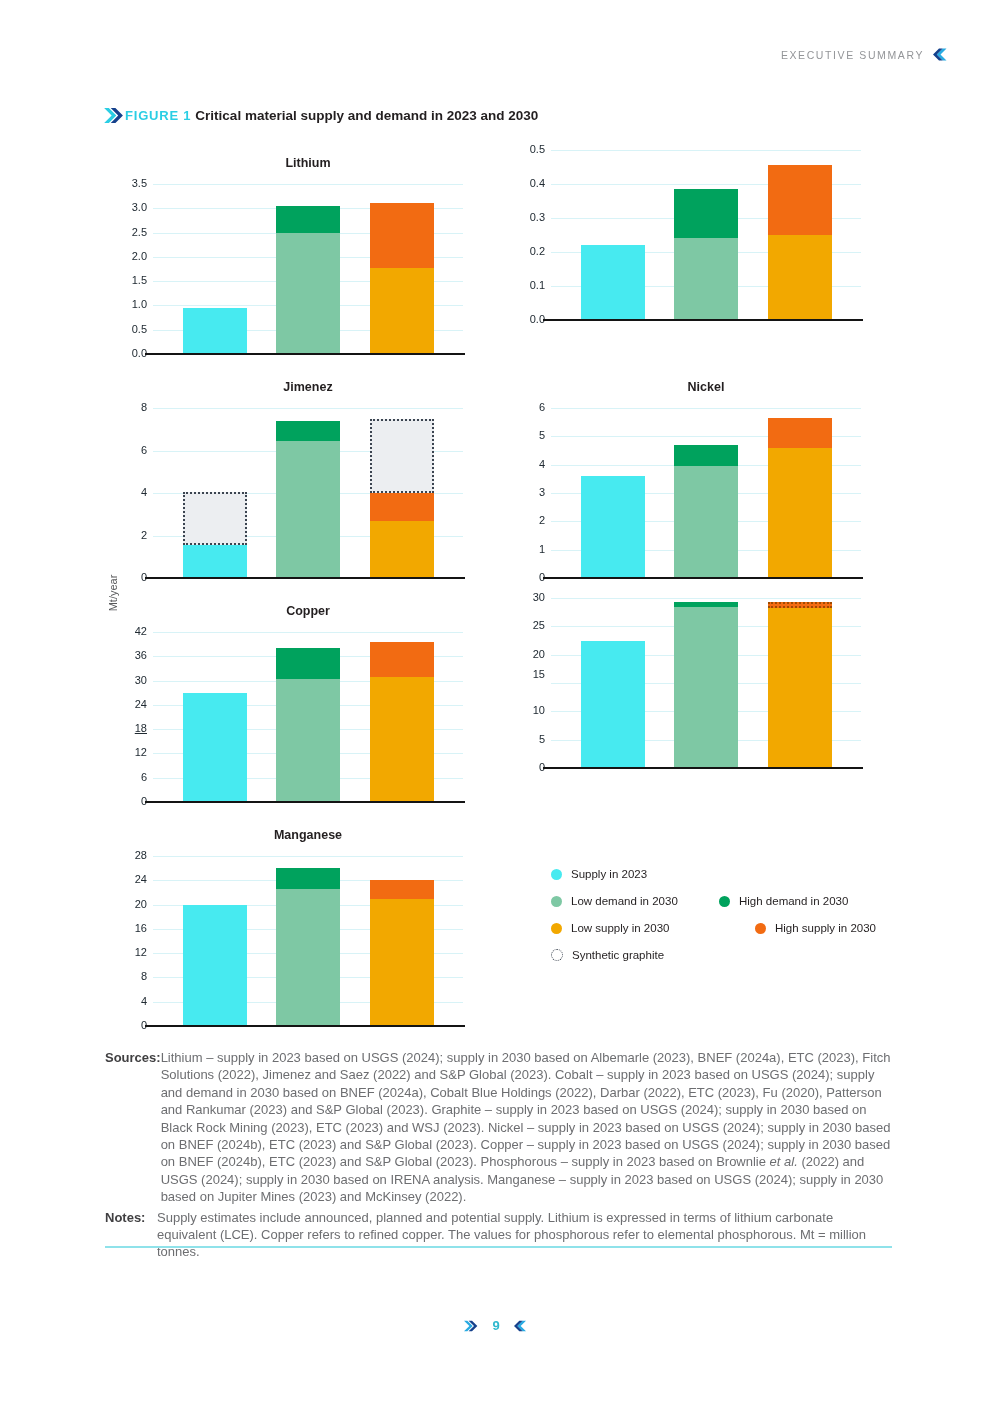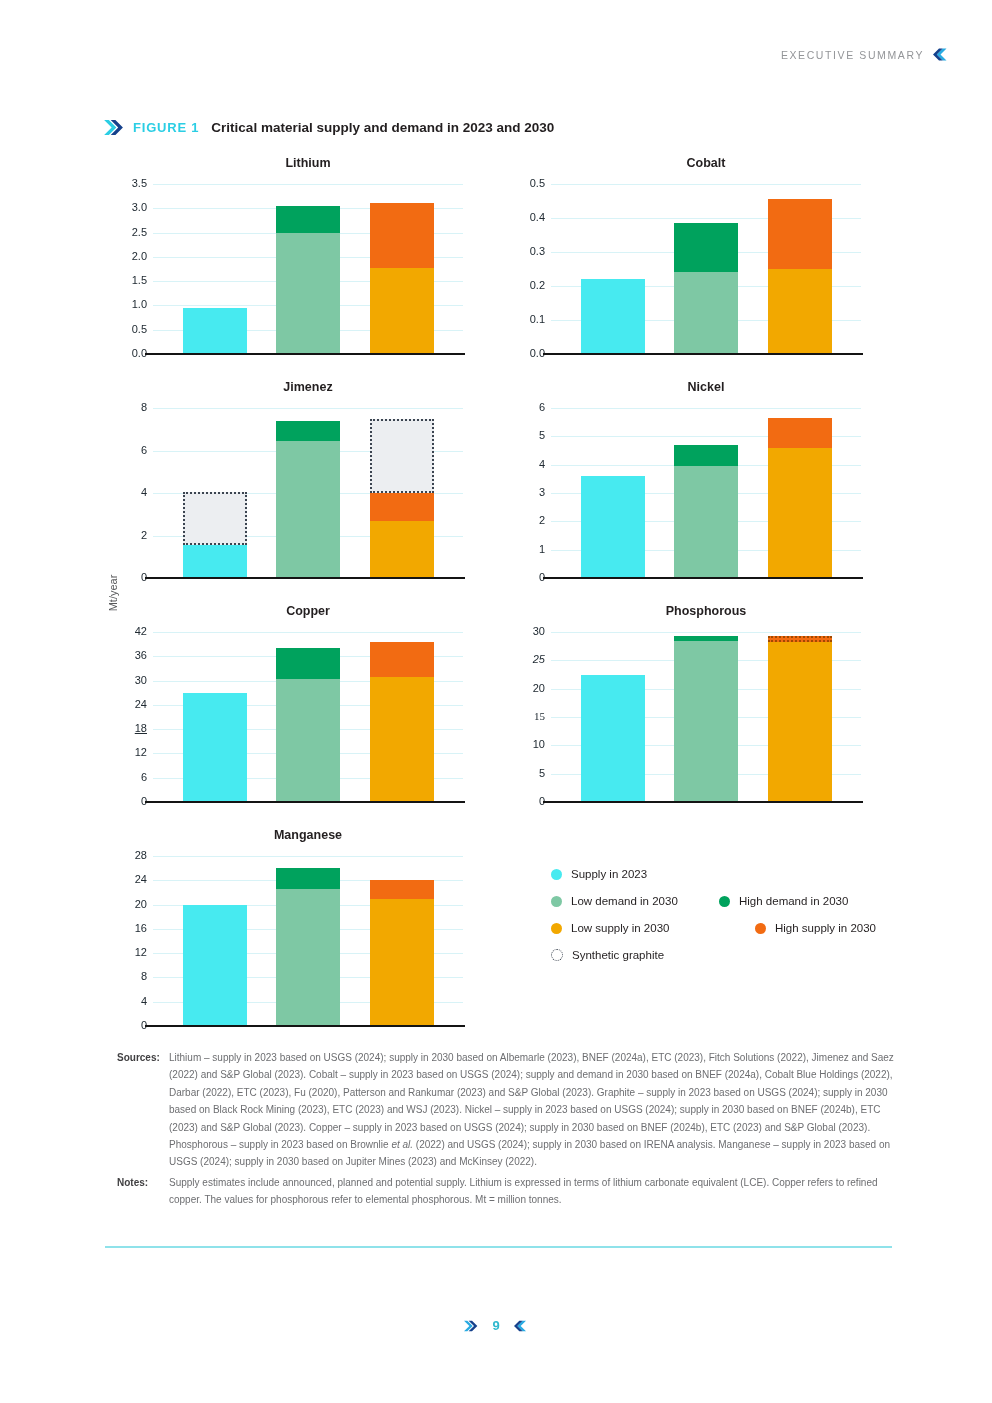--- a/index.html
+++ b/index.html
@@ -4,21 +4,21 @@
 <style>
   html,body{margin:0;padding:0;background:#fff;}
   body{font-family:"Liberation Sans", sans-serif;}
   .page{position:relative;width:992px;height:1403px;background:#fff;overflow:hidden;}
 
   
   .hdr{position:absolute;top:48px;right:44px;display:flex;align-items:center;gap:9px;}
   .hdr-label{font-size:10.5px;letter-spacing:1.6px;color:#939598;}
 
   
-  .figrow{position:absolute;top:120px;left:104px;display:flex;align-items:center;gap:9px;}
+  .figrow{position:absolute;top:108px;left:104px;display:flex;align-items:center;gap:1px;}
   .fig-tag{font-size:13px;font-weight:bold;letter-spacing:0.8px;color:#2BCEE4;}
   .fig-title{font-size:13.5px;font-weight:bold;color:#231F20;margin-left:3px;}
 
   
   .ylab{position:absolute;left:113px;top:593px;transform:translate(-50%,-50%) rotate(-90deg);
         font-size:11px;color:#58595B;white-space:nowrap;}
 
   
   .charts{position:absolute;left:105px;top:150px;width:790px;display:grid;
           grid-template-columns:398px 392px;grid-auto-rows:224px;}
@@ -35,22 +35,22 @@
   .seg{width:100%;box-sizing:border-box;}
 
   
   .legend{grid-column:2;grid-row:4;padding:46px 0 0 48px;display:grid;
           grid-template-columns:168px auto;row-gap:15px;align-content:start;}
   .li{display:flex;align-items:center;gap:9px;font-size:11.5px;color:#231F20;}
   .dot{width:11px;height:11px;border-radius:50%;flex:0 0 auto;}
   .dot-dotted{width:10px;height:10px;border-radius:50%;border:1.8px dotted #3B4450;background:transparent;}
 
   
-  .srcnotes{position:absolute;left:105px;top:1049px;width:788px;font-size:10px;
-            line-height:17.4px;color:#6D6E71;margin-left:12px;}
+  .srcnotes{position:absolute;left:105px;top:1049px;width:788px;font-size:13px;
+            line-height:17.4px;color:#6D6E71;}
   .src-row{display:flex;margin-bottom:3px;}
   .lbl{flex:0 0 52px;font-weight:bold;color:#414042;}
   .txt{flex:1;}
 
   .divider{position:absolute;left:105px;top:1246px;width:787px;height:2px;background:#8FE2EA;}
 
   
   .footer{position:absolute;left:0;top:1318px;width:992px;display:flex;
           justify-content:center;align-items:center;gap:14px;}
   .pagenum{font-size:13px;font-weight:bold;color:#2EB8CE;}
@@ -108,21 +108,20 @@
             </div>
             <div class="bar">
               <div class="seg" style="height: 86.4571px; background: rgb(242, 168, 0);"></div>
               <div class="seg" style="height: 64.1143px; background: rgb(242, 107, 18);"></div>
             </div>
           </div>
           <div class="xaxis"></div>
         </div>
       </div>
       <div class="chart">
-        <div class="ctitle">Cobalt</div>
         <div class="plot">
           <div class="gl" style="top: 0px; background: rgb(216, 243, 247);"></div>
           <div class="ytick" style="top: -7px;">0.5</div>
           <div class="gl" style="top: 34px; background: rgb(216, 243, 247);"></div>
           <div class="ytick" style="top: 27px;">0.4</div>
           <div class="gl" style="top: 68px; background: rgb(216, 243, 247);"></div>
           <div class="ytick" style="top: 61px;">0.3</div>
           <div class="gl" style="top: 102px; background: rgb(216, 243, 247);"></div>
           <div class="ytick" style="top: 95px;">0.2</div>
           <div class="gl" style="top: 136px; background: rgb(216, 243, 247);"></div>
@@ -234,30 +233,29 @@
             </div>
             <div class="bar">
               <div class="seg" style="height: 125.476px; background: rgb(242, 168, 0);"></div>
               <div class="seg" style="height: 34.4048px; background: rgb(242, 107, 18);"></div>
             </div>
           </div>
           <div class="xaxis"></div>
         </div>
       </div>
       <div class="chart">
-        <div class="ctitle">Phosphorous</div>
         <div class="plot">
           <div class="gl" style="top: 0px; background: rgb(216, 243, 247);"></div>
           <div class="ytick" style="top: -7px;">30</div>
           <div class="gl" style="top: 28.3333px; background: rgb(216, 243, 247);"></div>
-          <div class="ytick" style="top: 21.3333px; font-style: italic;">25</div>
+          <div class="ytick" style="top: 21.3333px;">25</div>
           <div class="gl" style="top: 56.6667px; background: rgb(216, 243, 247);"></div>
           <div class="ytick" style="top: 49.6667px;">20</div>
           <div class="gl" style="top: 85px; background: rgb(216, 243, 247);"></div>
-          <div class="ytick" style="top: 78px; font-family: Liberation Serif, serif;">15</div>
+          <div class="ytick" style="top: 70px;">15</div>
           <div class="gl" style="top: 113.333px; background: rgb(216, 243, 247);"></div>
           <div class="ytick" style="top: 106.333px;">10</div>
           <div class="gl" style="top: 141.667px; background: rgb(216, 243, 247);"></div>
           <div class="ytick" style="top: 134.667px;">5</div>
           <div class="ytick" style="top: 163px;">0</div>
           <div class="barswrap">
             <div class="bar">
               <div class="seg" style="height: 127.5px; background: rgb(71, 234, 240);"></div>
             </div>
             <div class="bar">

